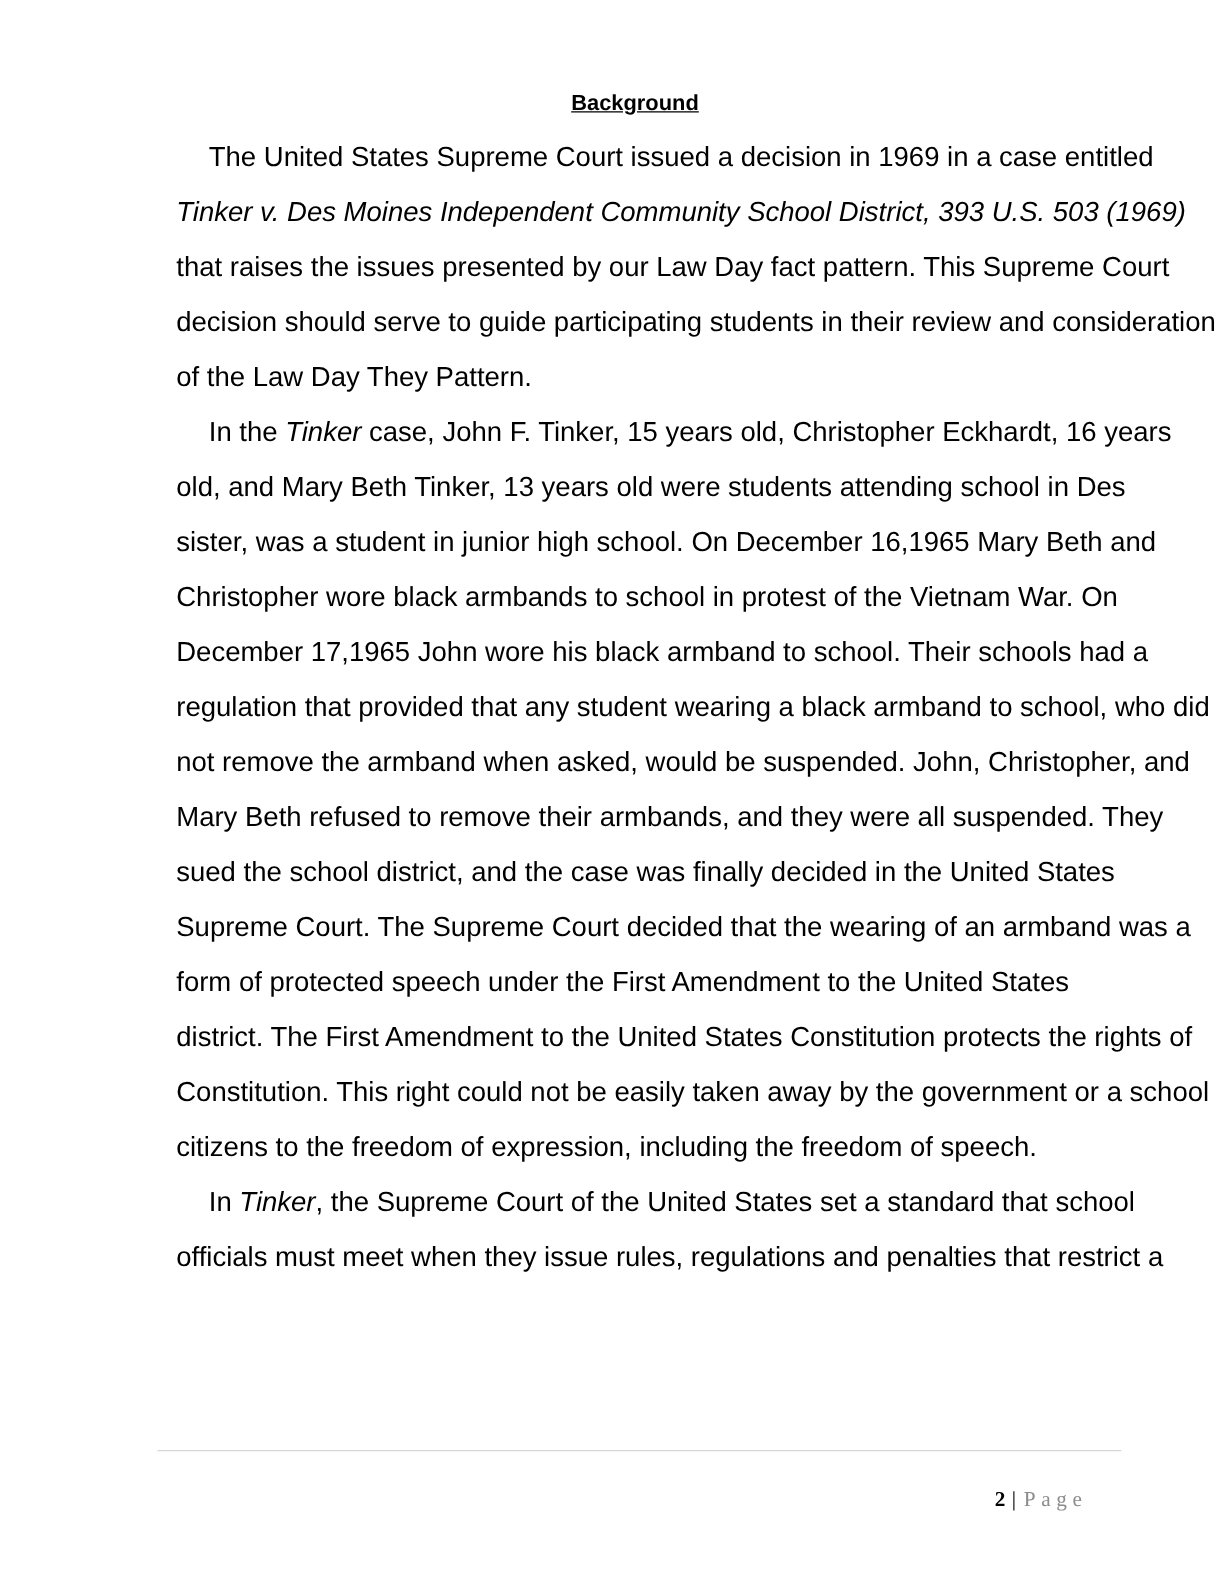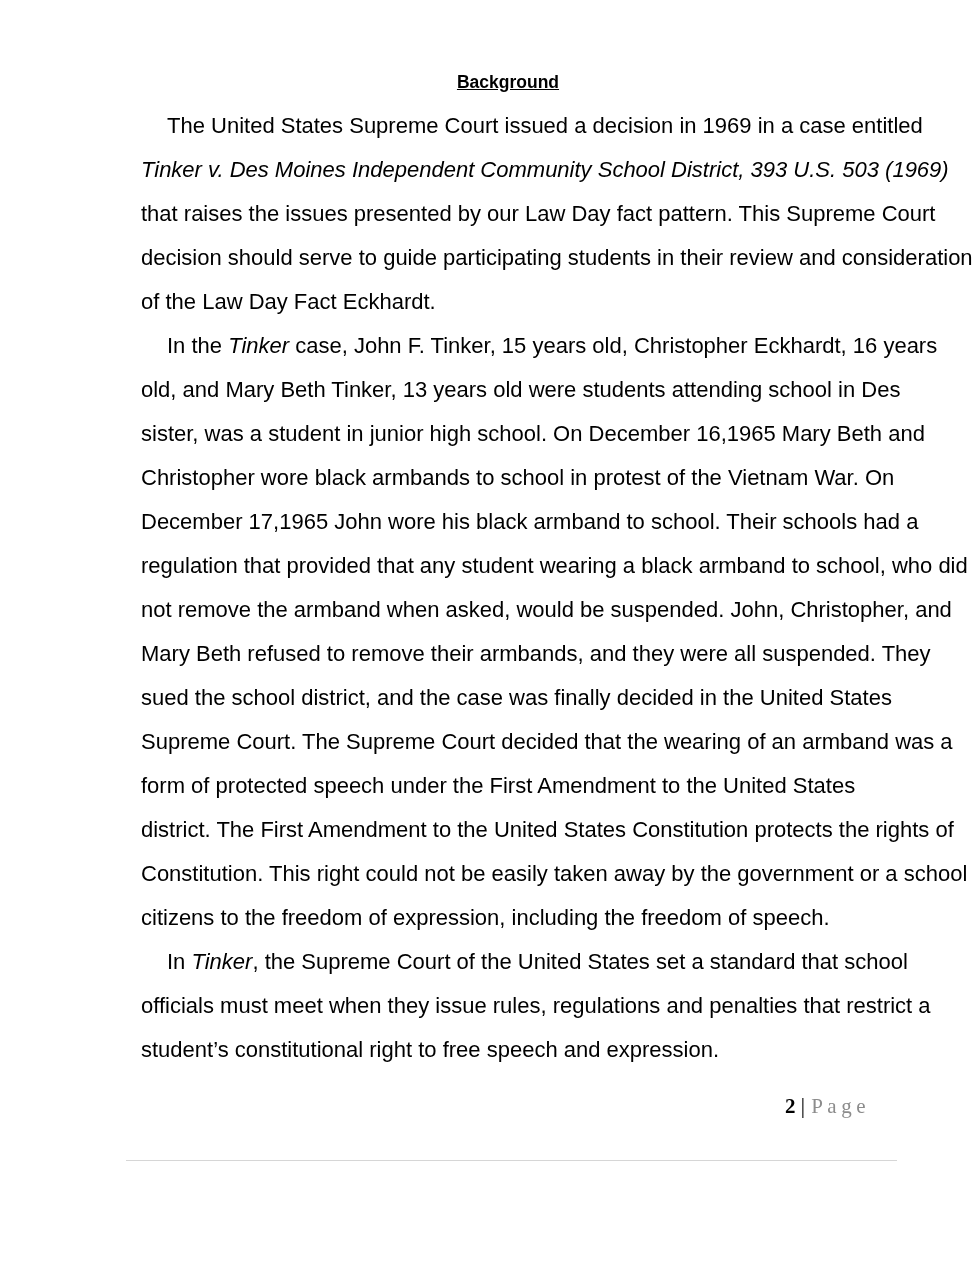--- a/index.html
+++ b/index.html
@@ -47,24 +47,24 @@
   .footer-rule {
     position: absolute;
     left: 126px;
     top: 1160px;
     width: 771px;
     height: 1px;
     background: #d6d6d6;
   }
   .footer-text {
     position: absolute;
-    top: 1096px;
+    top: 1190px;
     right: 109px;
     font-family: "Liberation Serif", serif;
-    font-size: 21px;
+    font-size: 17px;
     line-height: 20px;
     white-space: nowrap;
   }
   .page-num {
     font-weight: bold;
     color: #000000;
   }
   .footer-sep {
     color: #444444;
     font-weight: bold;
@@ -80,38 +80,37 @@
 
 <div class="page">
 
   <main class="content">
     <h1 class="heading">Background</h1>
     <div id="paragraphs">
         <div class="line first"><span>The United States Supreme Court issued a decision in 1969 in a case entitled</span></div>
         <div class="line"><span class="it">Tinker v. Des Moines Independent Community School District, 393 U.S. 503 (1969)</span></div>
         <div class="line"><span>that raises the issues presented by our Law Day fact pattern. This Supreme Court</span></div>
         <div class="line"><span>decision should serve to guide participating students in their review and consideration</span></div>
-        <div class="line"><span>of the Law Day Fact Eckhardt.</span></div>
+        <div class="line"><span>of the Law Day They Pattern.</span></div>
         <div class="line first"><span>In the </span><span class="it">Tinker</span><span> case, John F. Tinker, 15 years old, Christopher Eckhardt, 16 years</span></div>
         <div class="line"><span>old, and Mary Beth Tinker, 13 years old were students attending school in Des</span></div>
         <div class="line"><span>sister, was a student in junior high school. On December 16,1965 Mary Beth and</span></div>
         <div class="line"><span>Christopher wore black armbands to school in protest of the Vietnam War. On</span></div>
         <div class="line"><span>December 17,1965 John wore his black armband to school. Their schools had a</span></div>
         <div class="line"><span>regulation that provided that any student wearing a black armband to school, who did</span></div>
         <div class="line"><span>not remove the armband when asked, would be suspended. John, Christopher, and</span></div>
         <div class="line"><span>Mary Beth refused to remove their armbands, and they were all suspended. They</span></div>
         <div class="line"><span>sued the school district, and the case was finally decided in the United States</span></div>
         <div class="line"><span>Supreme Court. The Supreme Court decided that the wearing of an armband was a</span></div>
         <div class="line"><span>form of protected speech under the First Amendment to the United States</span></div>
         <div class="line"><span>district. The First Amendment to the United States Constitution protects the rights of</span></div>
         <div class="line"><span>Constitution. This right could not be easily taken away by the government or a school</span></div>
         <div class="line"><span>citizens to the freedom of expression, including the freedom of speech.</span></div>
         <div class="line first"><span>In </span><span class="it">Tinker</span><span>, the Supreme Court of the United States set a standard that school</span></div>
         <div class="line"><span>officials must meet when they issue rules, regulations and penalties that restrict a</span></div>
-        <div class="line"><span>student’s constitutional right to free speech and expression.</span></div>
       </div>
   </main>
 
   <div class="footer-rule"></div>
 
   <div class="footer-text">
     <span class="page-num">2</span><span class="footer-sep">|</span><span class="page-label">Page</span>
   </div>
 
 </div>

